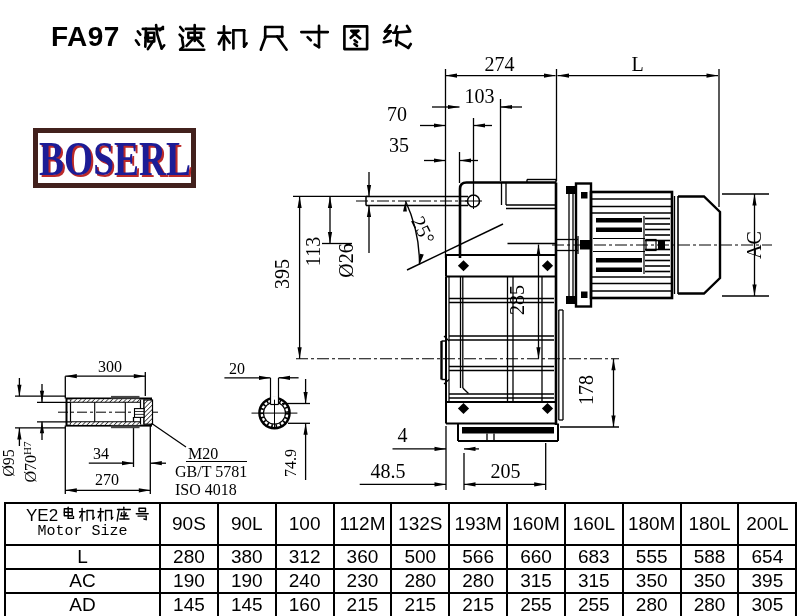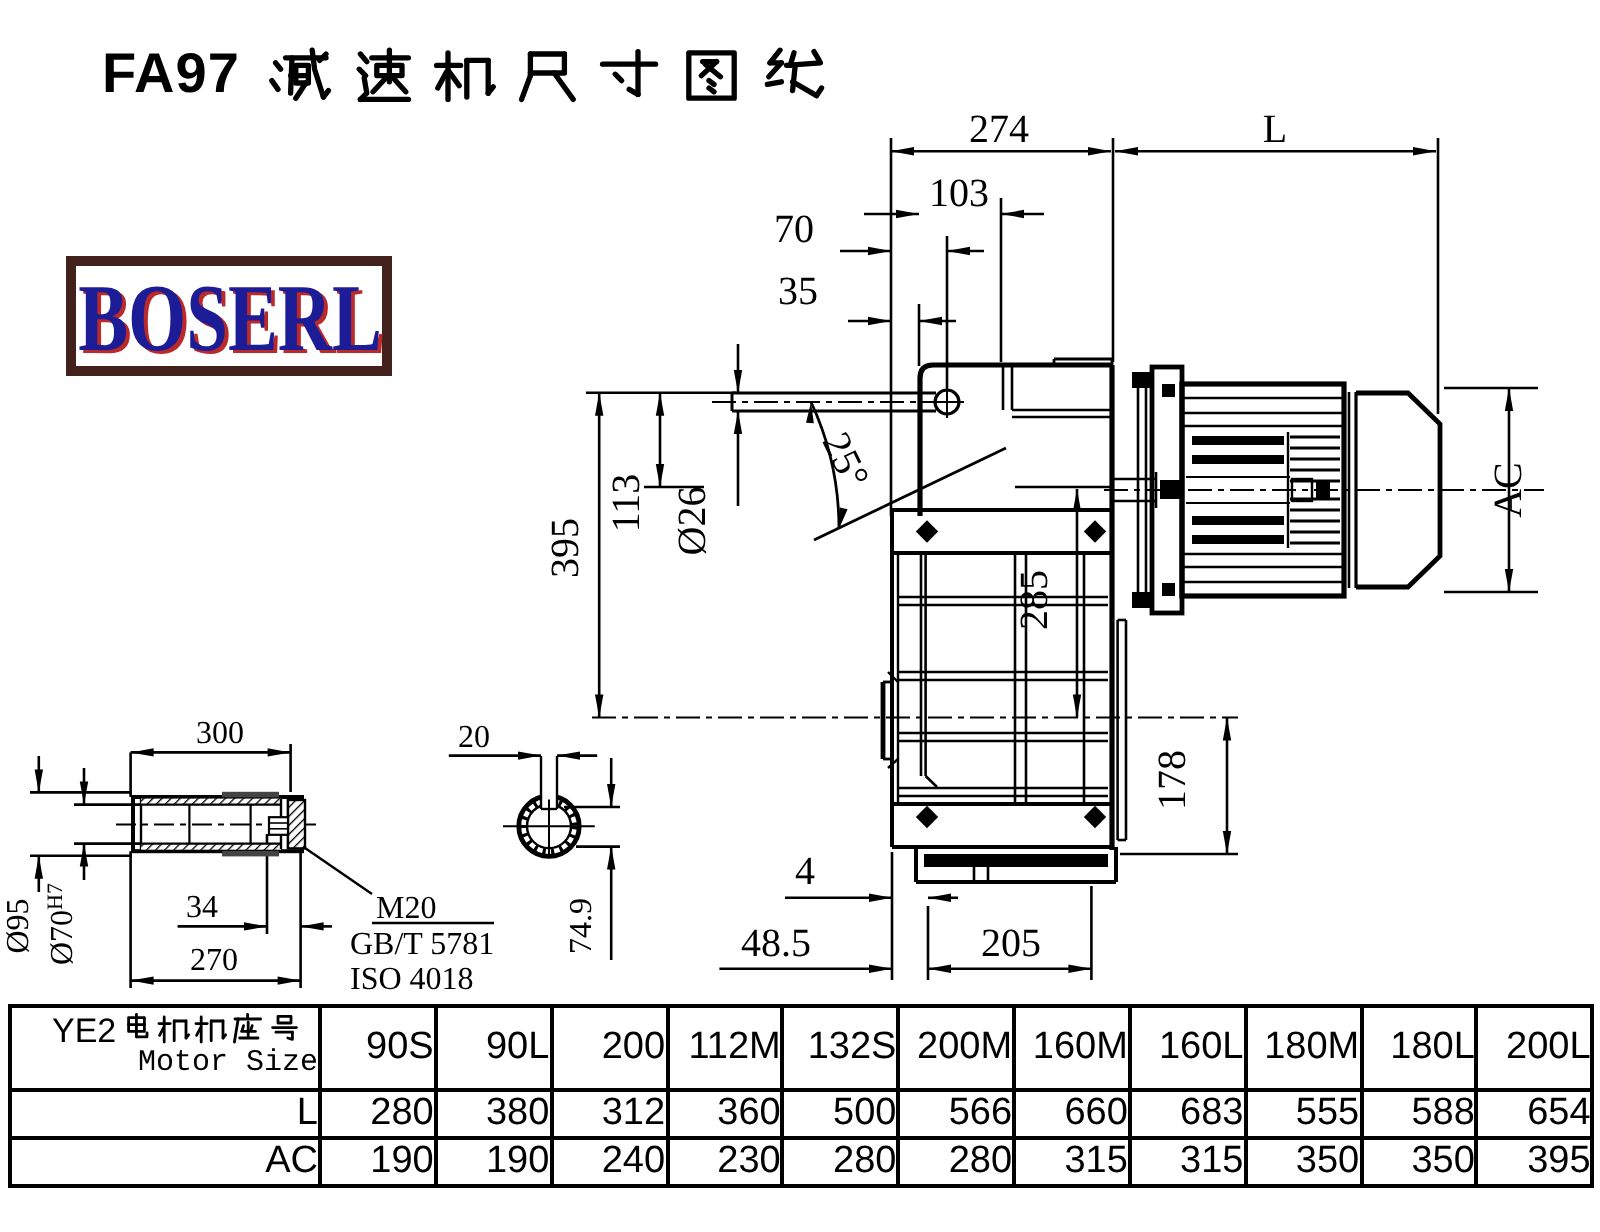--- a/index.html
+++ b/index.html
@@ -1,17 +1,17 @@
 <!DOCTYPE html>
 <html><head><meta charset="utf-8"><style>
 html,body{margin:0;padding:0;background:#fff;width:800px;height:616px;overflow:hidden}
 #page{position:relative;width:740px;height:616px;font-family:"Liberation Sans",sans-serif}
 #dw{position:absolute;left:0;top:0}
 table{position:absolute;left:4px;top:502px;border-collapse:collapse;table-layout:fixed;width:792px}
-td{border:2px solid #000;text-align:right;vertical-align:middle;font-size:19px;padding:0;color:#000;font-family:"Liberation Sans",sans-serif}
+td{border:2px solid #000;text-align:center;vertical-align:middle;font-size:19px;padding:0;color:#000;font-family:"Liberation Sans",sans-serif}
 td.h{font-size:15px;line-height:1.1}
 #thg{position:absolute;left:24px;top:505px}
 .ms{font-family:"Liberation Mono",monospace;font-size:15px;letter-spacing:0px}
 </style></head><body>
 <div id="page">
 <div id="dw"><svg width="800" height="616" viewBox="0 0 800 616">
         <rect width="800" height="616" fill="#ffffff"></rect>
         <defs>
           <pattern id="h1" width="5" height="5" patternUnits="userSpaceOnUse" patternTransform="rotate(45)">
             <rect width="5" height="5" fill="#fff"></rect>
@@ -352,24 +352,24 @@
         <col style="width:57.85px">
       </colgroup>
 <tbody>
         <tr style="height:42px">
           <td class="h">
             <div style="height:17px"></div>
             <div class="ms">Motor Size</div>
           </td>
           <td>90S</td>
           <td>90L</td>
-          <td>200</td>
+          <td>100</td>
           <td>112M</td>
           <td>132S</td>
-          <td>200M</td>
+          <td>193M</td>
           <td>160M</td>
           <td>160L</td>
           <td>180M</td>
           <td>180L</td>
           <td>200L</td>
         </tr>
 <tr style="height:23.4px">
           <td>L</td>
           <td>280</td>
           <td>380</td>
@@ -389,20 +389,34 @@
           <td>190</td>
           <td>240</td>
           <td>230</td>
           <td>280</td>
           <td>280</td>
           <td>315</td>
           <td>315</td>
           <td>350</td>
           <td>350</td>
           <td>395</td>
+        </tr>
+        <tr style="height:22.5px">
+          <td>AD</td>
+          <td>145</td>
+          <td>145</td>
+          <td>160</td>
+          <td>215</td>
+          <td>215</td>
+          <td>215</td>
+          <td>255</td>
+          <td>255</td>
+          <td>280</td>
+          <td>280</td>
+          <td>305</td>
         </tr>
       </tbody>
     </table>
 <div id="thg"><svg width="150" height="40" viewBox="0 0 150 40">
         <text x="2" y="16" font-family="Liberation Sans" font-size="17" text-anchor="start" font-weight="normal" fill="#000">YE2</text>
         <polyline points="40.3,3.8 48.2,3.8 48.2,10.7 40.3,10.7 40.3,3.8" fill="none" stroke="#000" stroke-width="1.40" stroke-linecap="round" stroke-linejoin="round"></polyline>
         <polyline points="44.2,2.2 44.2,13.4" fill="none" stroke="#000" stroke-width="1.40" stroke-linecap="round" stroke-linejoin="round"></polyline>
         <polyline points="40.3,7.3 48.2,7.3" fill="none" stroke="#000" stroke-width="1.40" stroke-linecap="round" stroke-linejoin="round"></polyline>
         <polyline points="44.2,13.4 49.5,13.4 49.5,11.4" fill="none" stroke="#000" stroke-width="1.40" stroke-linecap="round" stroke-linejoin="round"></polyline>
         <polyline points="58.1,3.5 58.1,16.0" fill="none" stroke="#000" stroke-width="1.40" stroke-linecap="round" stroke-linejoin="round"></polyline>

